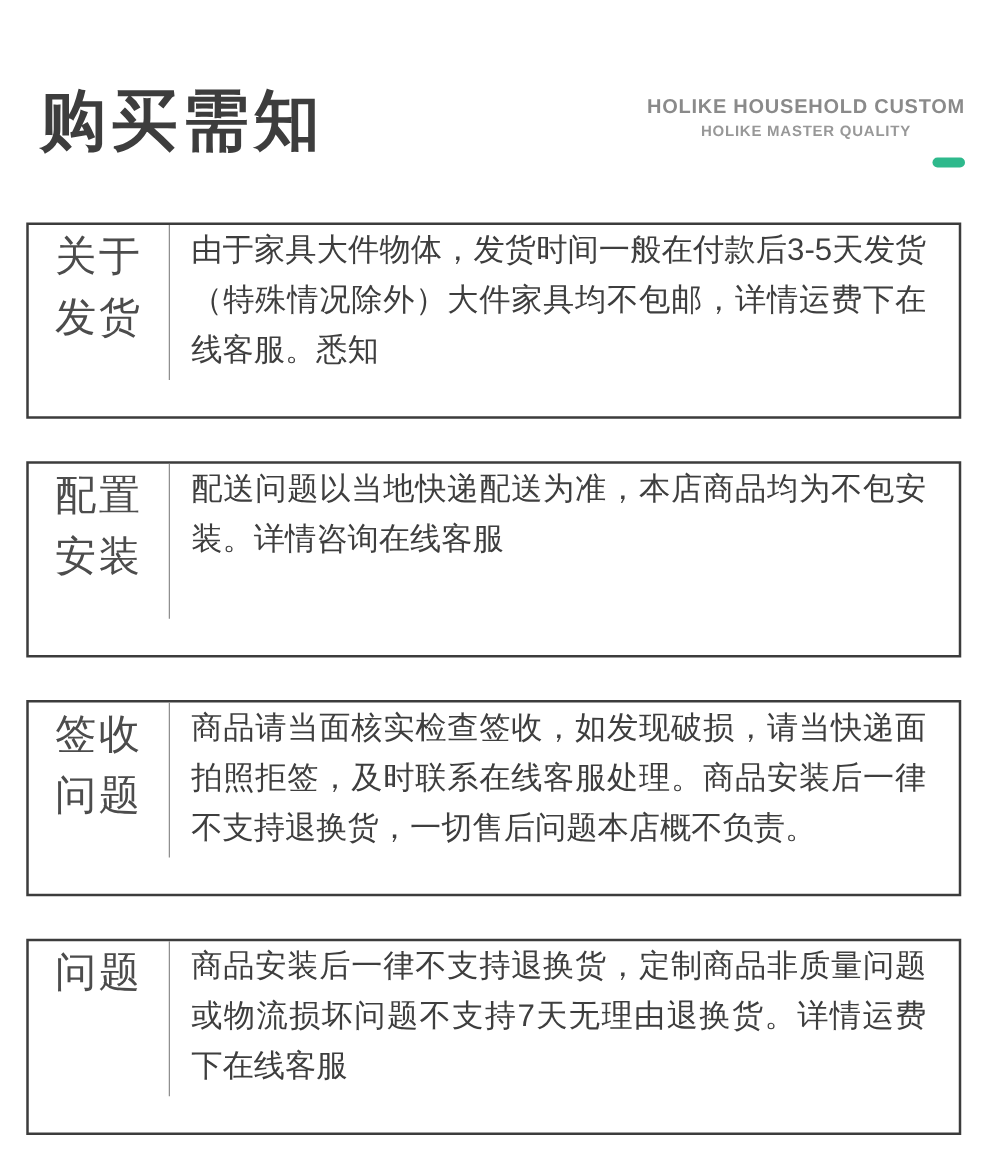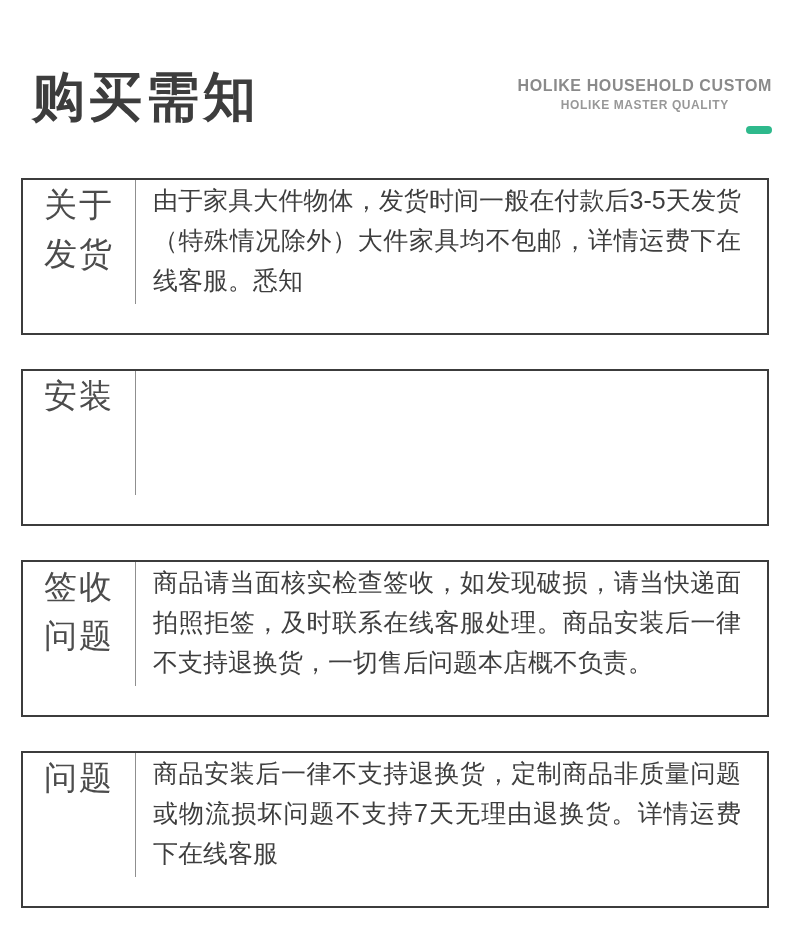--- a/index.html
+++ b/index.html
@@ -117,23 +117,25 @@
       <div class="notice-label">
         <div>关于</div>
         <div>发货</div>
       </div>
       <div class="notice-divider"></div>
       <div class="notice-text">由于家具大件物体，发货时间一般在付款后3-5天发货 （特殊情况除外）大件家具均不包邮，详情运费下在线客服。悉知</div>
     </div>
 
     <div class="notice-box">
       <div class="notice-label">
+        <div>配置</div>
         <div>安装</div>
       </div>
       <div class="notice-divider"></div>
+      <div class="notice-text">配送问题以当地快递配送为准，本店商品均为不包安装。详情咨询在线客服</div>
     </div>
 
     <div class="notice-box">
       <div class="notice-label">
         <div>签收</div>
         <div>问题</div>
       </div>
       <div class="notice-divider"></div>
       <div class="notice-text">商品请当面核实检查签收，如发现破损，请当快递面拍照拒签，及时联系在线客服处理。商品安装后一律不支持退换货，一切售后问题本店概不负责。</div>
     </div>

